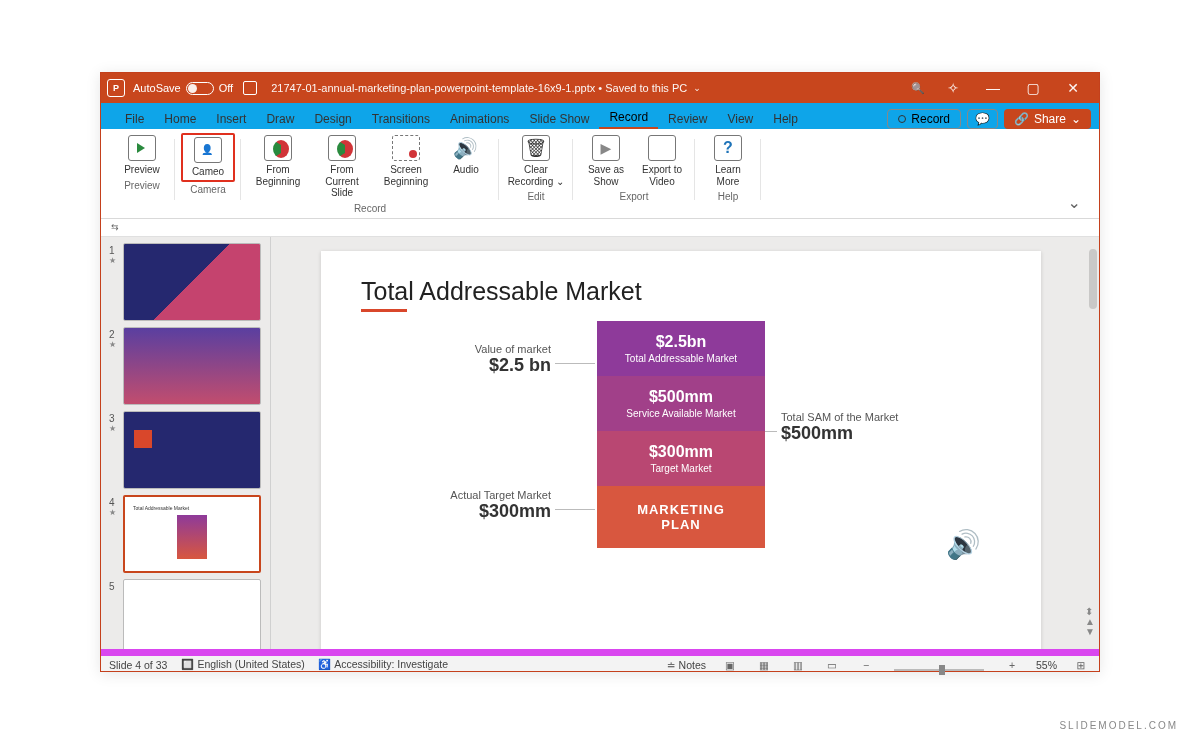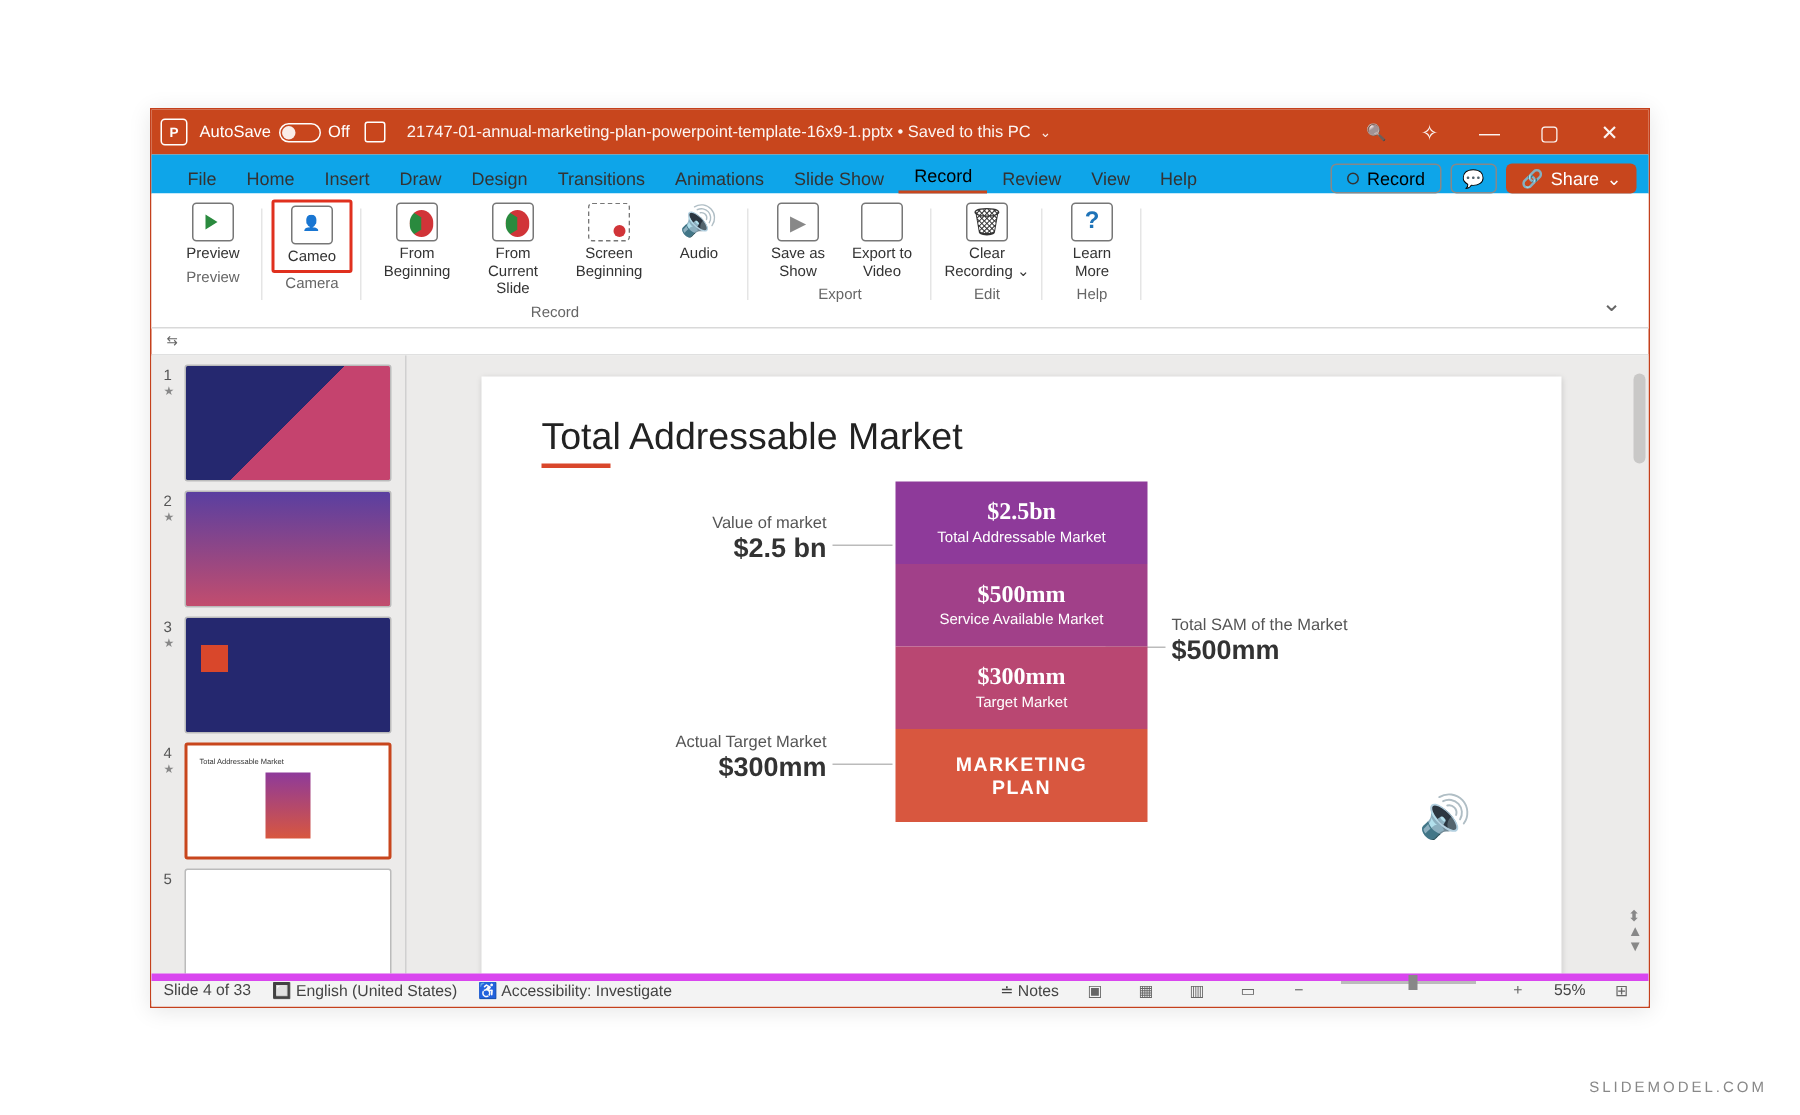--- a/index.html
+++ b/index.html
@@ -50,33 +50,33 @@
 .collapse{height:18px;border-bottom:1px solid #e0e0e0;color:#666;font-size:9px;padding-left:10px;display:flex;align-items:center;}
 
 .workspace{display:flex;height:430px;background:#ecebea;position:relative;}
 .thumbs{width:170px;background:#ecebea;overflow:hidden;padding:6px 4px 6px 8px;border-right:1px solid #d0d0d0;}
 .thumb{display:flex;margin-bottom:6px;}
 .thumb .tnum{width:14px;font-size:10px;color:#555;padding-top:2px;}
 .thumb .tnum .star{font-size:8px;color:#888;display:block;}
 .thumb .timg{width:138px;height:78px;background:#fff;border:1px solid #bbb;border-radius:2px;overflow:hidden;position:relative;}
 .thumb.selected .timg{border:2px solid #c8461d;}
 
-.statusbar{position:absolute;left:0;right:0;bottom:0;height:22px;border-top:5px solid #d946ef;background:#f3f3f3;display:flex;align-items:flex-start;font-size:10.5px;color:#444;padding:0 8px;gap:14px;}
+.statusbar{position:absolute;left:0;right:0;bottom:0;height:22px;border-top:7px solid #d946ef;background:#f3f3f3;display:flex;align-items:flex-end;font-size:10.5px;color:#444;padding:0 8px;gap:14px;}
 .statusbar .sp{flex:1;}
 .statusbar .vbtn{width:20px;text-align:center;color:#666;cursor:pointer;}
 .statusbar .zoom-track{width:90px;height:2px;background:#bbb;position:relative;margin:0 4px;}
 .statusbar .zoom-track::after{content:"";position:absolute;width:6px;height:10px;background:#888;top:-4px;left:50%;}
 
 .canvas{flex:1;position:relative;display:flex;align-items:flex-start;justify-content:center;padding:14px 22px 14px 14px;}
 .slide{width:720px;height:400px;background:#fff;box-shadow:0 1px 4px rgba(0,0,0,0.15);position:relative;padding:26px 40px;}
 .slide h1{font-size:25px;font-weight:400;color:#222;}
 .slide .underline{width:46px;height:3px;background:#d9472b;margin-top:3px;}
 .funnel{position:absolute;left:276px;top:70px;width:168px;display:flex;flex-direction:column;color:#fff;text-align:center;font-size:10px;}
 .fseg{padding:12px 8px;}
-.fseg b{display:block;font-size:16px;margin-bottom:2px;font-family:Liberation Serif, serif;}
+.fseg b{display:block;font-size:16px;margin-bottom:2px;}
 .fseg.s1{background:#8e3a9a;}
 .fseg.s2{background:#a14089;}
 .fseg.s3{background:#b94772;}
 .fseg.s4{background:#d8573f;font-weight:bold;letter-spacing:1px;padding:16px 24px;font-size:13px;}
 .callout{position:absolute;color:#333;}
 .callout .lab{font-size:11px;color:#555;}
 .callout .val{font-size:18px;font-weight:bold;}
 .callout.left{text-align:right;}
 .callout .line{position:absolute;height:1px;background:#bbb;}
 .spk-icon{position:absolute;right:60px;bottom:90px;font-size:28px;color:#ccc;}
@@ -176,39 +176,39 @@
           </div>
         <div class="ritem">
             <div class="icon audio"></div>
             <span>Audio</span>
           </div>
       </div>
       <div class="glabel">Record</div>
     </div>
     <div class="rgroup">
       <div class="items">
-        <div class="ritem">
-            <div class="icon saveas"></div>
-            <span>Save as Show</span>
-          </div>
-        <div class="ritem">
-            <div class="icon export"></div>
-            <span>Export to Video</span>
-          </div>
-      </div>
-      <div class="glabel">Export</div>
-    </div>
-    <div class="rgroup">
-      <div class="items">
         <div class="ritem wide">
             <div class="icon clear"></div>
             <span>Clear Recording ⌄</span>
           </div>
       </div>
       <div class="glabel">Edit</div>
+    </div>
+    <div class="rgroup">
+      <div class="items">
+        <div class="ritem">
+            <div class="icon saveas"></div>
+            <span>Save as Show</span>
+          </div>
+        <div class="ritem">
+            <div class="icon export"></div>
+            <span>Export to Video</span>
+          </div>
+      </div>
+      <div class="glabel">Export</div>
     </div>
     <div class="rgroup">
       <div class="items">
         <div class="ritem">
             <div class="icon learn"></div>
             <span>Learn More</span>
           </div>
       </div>
       <div class="glabel">Help</div>
     </div>

